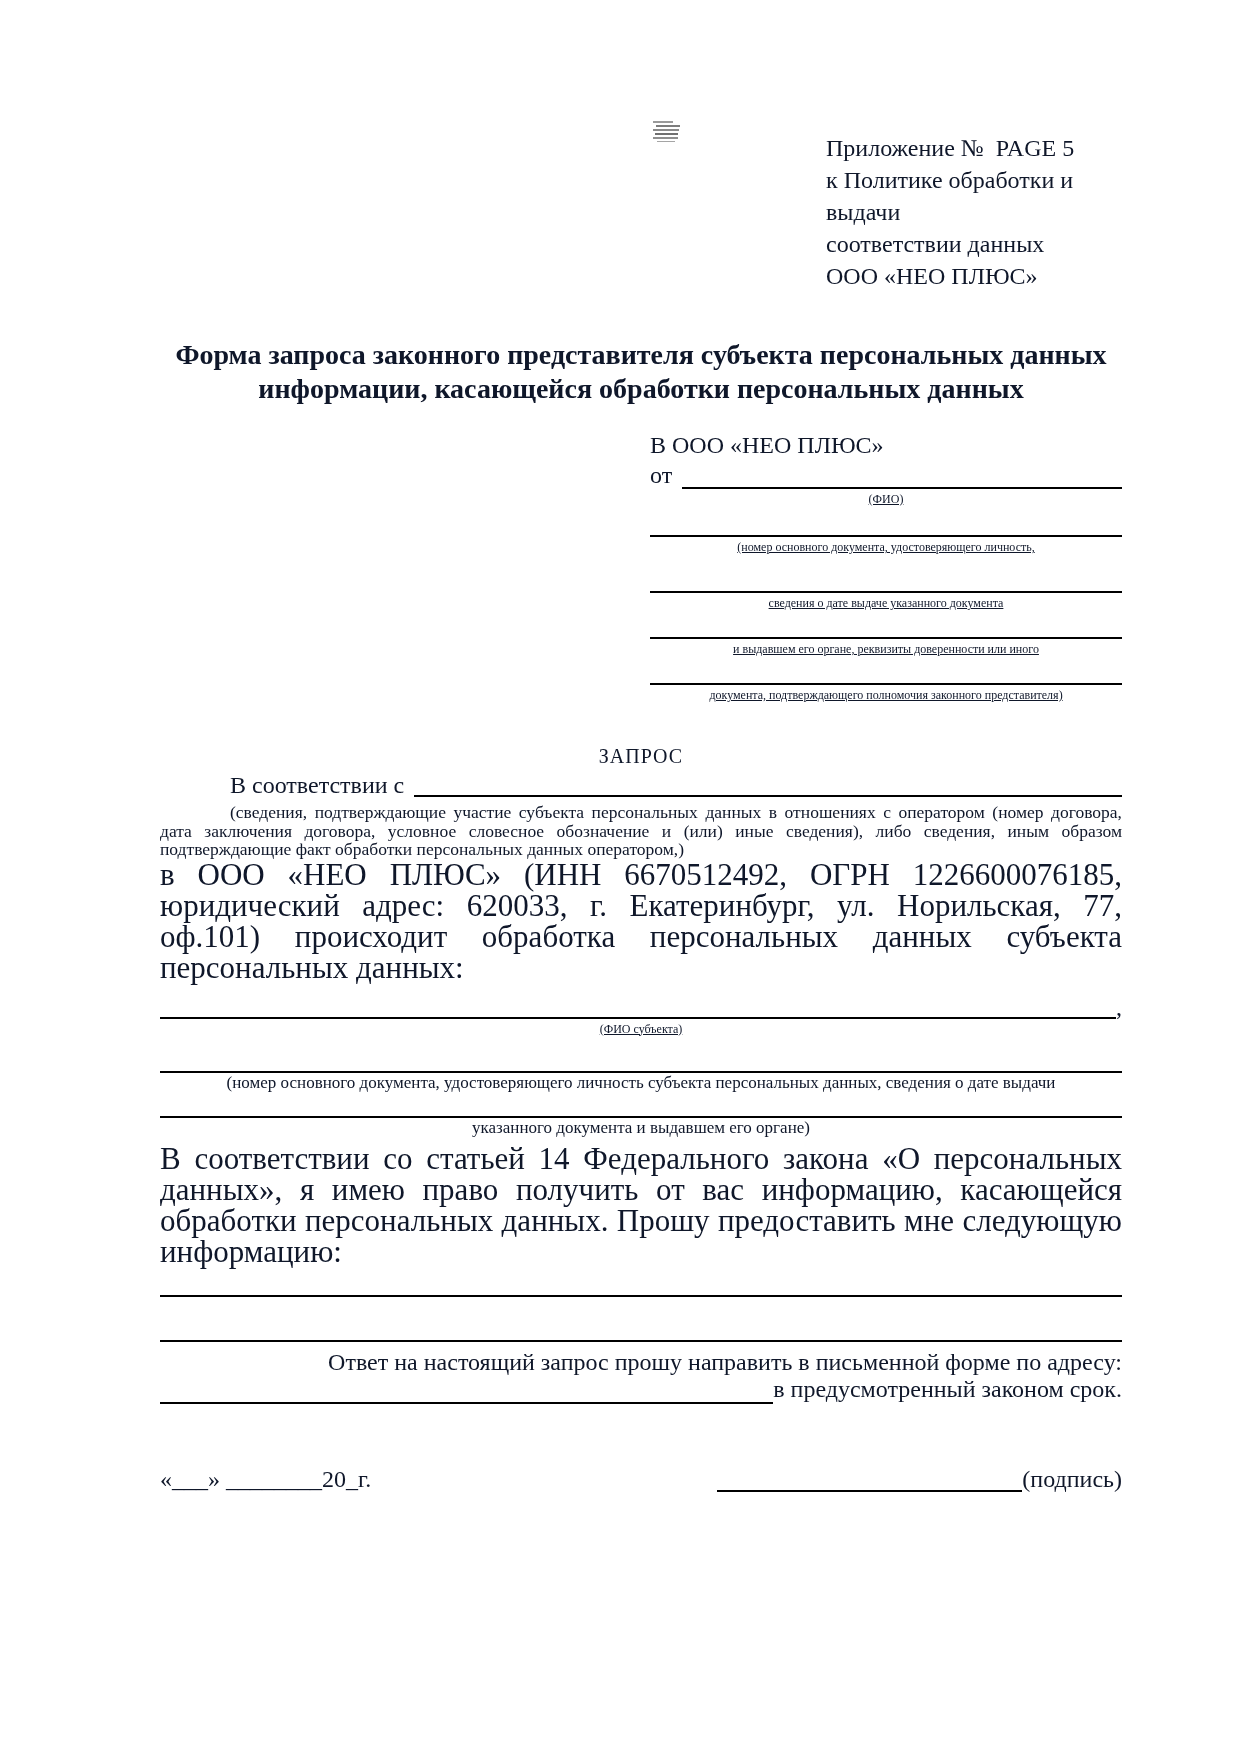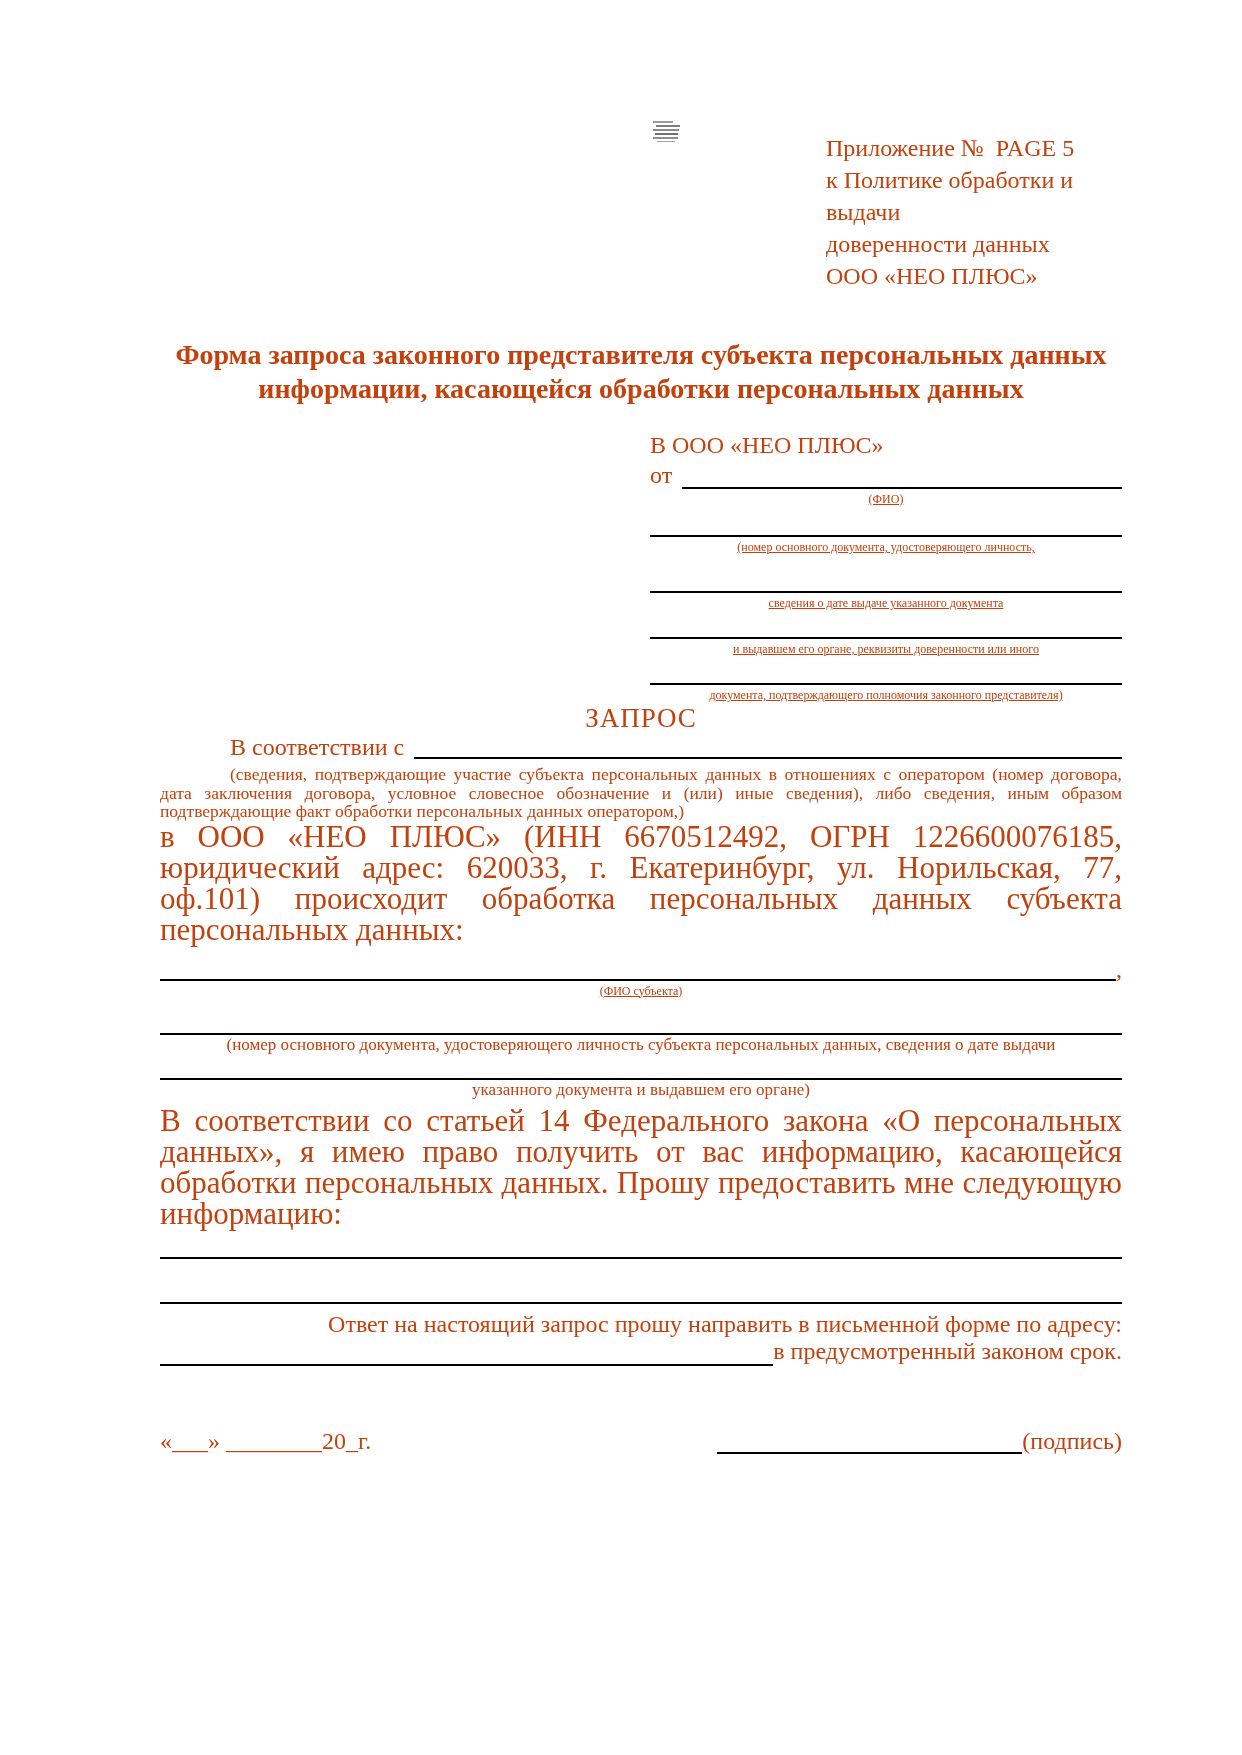--- a/index.html
+++ b/index.html
@@ -1,21 +1,21 @@
 <!DOCTYPE html>
 <html lang="ru"><head>
 <meta charset="utf-8">
 <style>
   html,body{margin:0;padding:0;background:#e8e8e8;}
   .page{
     position:relative;
     width:1242px;height:1755px;
     margin:0 auto;
     background:#ffffff;
-    color:#c2410c;
+    color:#0f172a;
     font-family:"Liberation Serif","DejaVu Serif",serif;
     font-size:24px;
     box-sizing:border-box;
     padding:122px 120px 0 160px;
     overflow:hidden;
   }
   .pre{white-space:pre-wrap;}
 
   
   .obj-icon{
@@ -35,21 +35,21 @@
 
   .addr{margin-left:490px;margin-top:22px;}
   .addr-to{line-height:34px;}
   .row{display:flex;align-items:flex-end;}
   .blank{border-bottom:2px solid #000;}
   .from-label{flex:0 0 auto;padding-right:10px;}
   .from-blank{flex:1 1 auto;height:23px;}
   .cap{ text-align:center;font-size:12px;line-height:20px;white-space:nowrap;text-decoration:underline;}
   .b1{height:26px;} .b2{height:34px;} .b3{height:24px;} .b4{height:24px;}
 
-  .zapros{text-align:center;font-size:27px;line-height:26px;letter-spacing:1px;}
+  .zapros{margin-top:38px;text-align:center;font-size:20px;line-height:26px;letter-spacing:1px;}
 
   .intro{margin-top:4px;line-height:24px;}
   .intro .from-label{padding-left:70px;}
   .intro-blank{flex:1 1 auto;height:20px;}
 
   .fineprint{margin-top:6px;font-size:17.5px;line-height:18.5px;text-align:justify;text-indent:70px;}
   .par{font-size:31px;line-height:31px;text-align:justify;}
 
   .subject-row{margin-top:6px;}
   .subject-blank{flex:1 1 auto;height:28px;}
@@ -77,21 +77,21 @@
 </head>
 <body>
 
 <div class="page">
 
   <div class="obj-icon"></div>
 
   <div class="hdr">
     <div class="pre">Приложение №  PAGE 5</div>
     <div>к Политике обработки и выдачи</div>
-    <div>доверенности данных</div>
+    <div>соответствии данных</div>
     <div>ООО «НЕО ПЛЮС»</div>
   </div>
 
   <div class="title">
     <div>Форма запроса законного представителя субъекта персональных данных</div>
     <div>информации, касающейся обработки персональных данных</div>
   </div>
 
   <div class="addr">
     <div class="addr-to">В ООО «НЕО ПЛЮС»</div>

